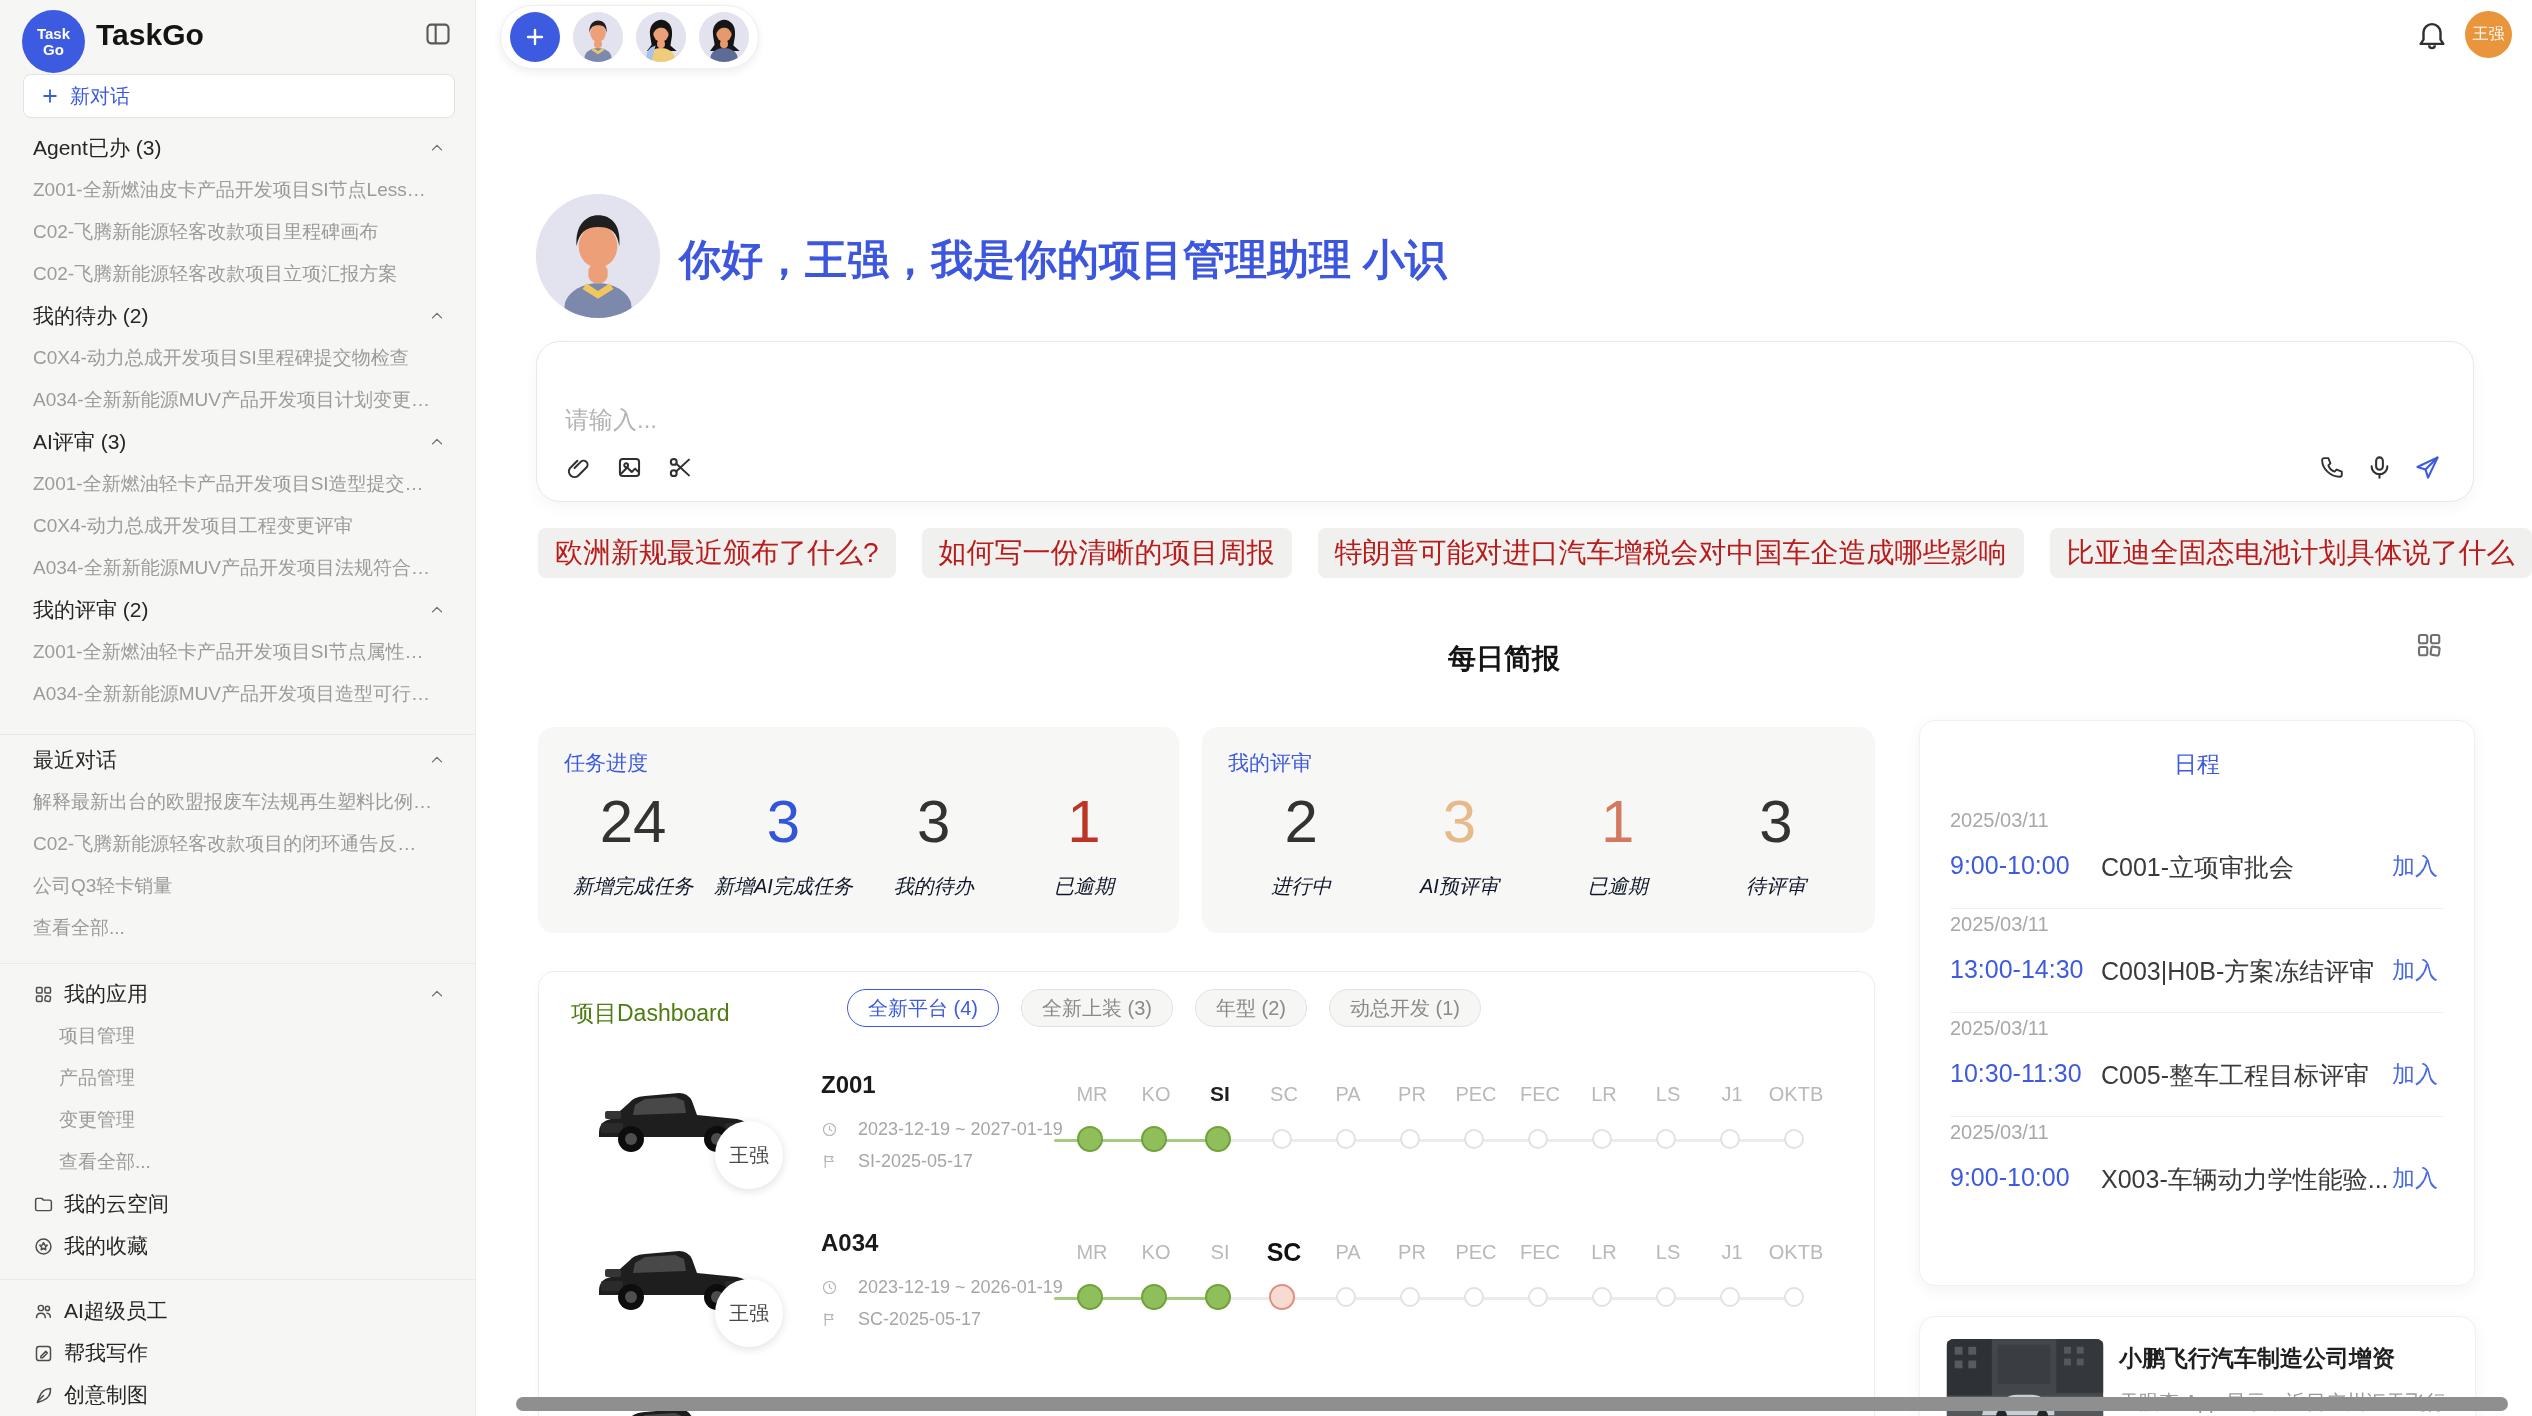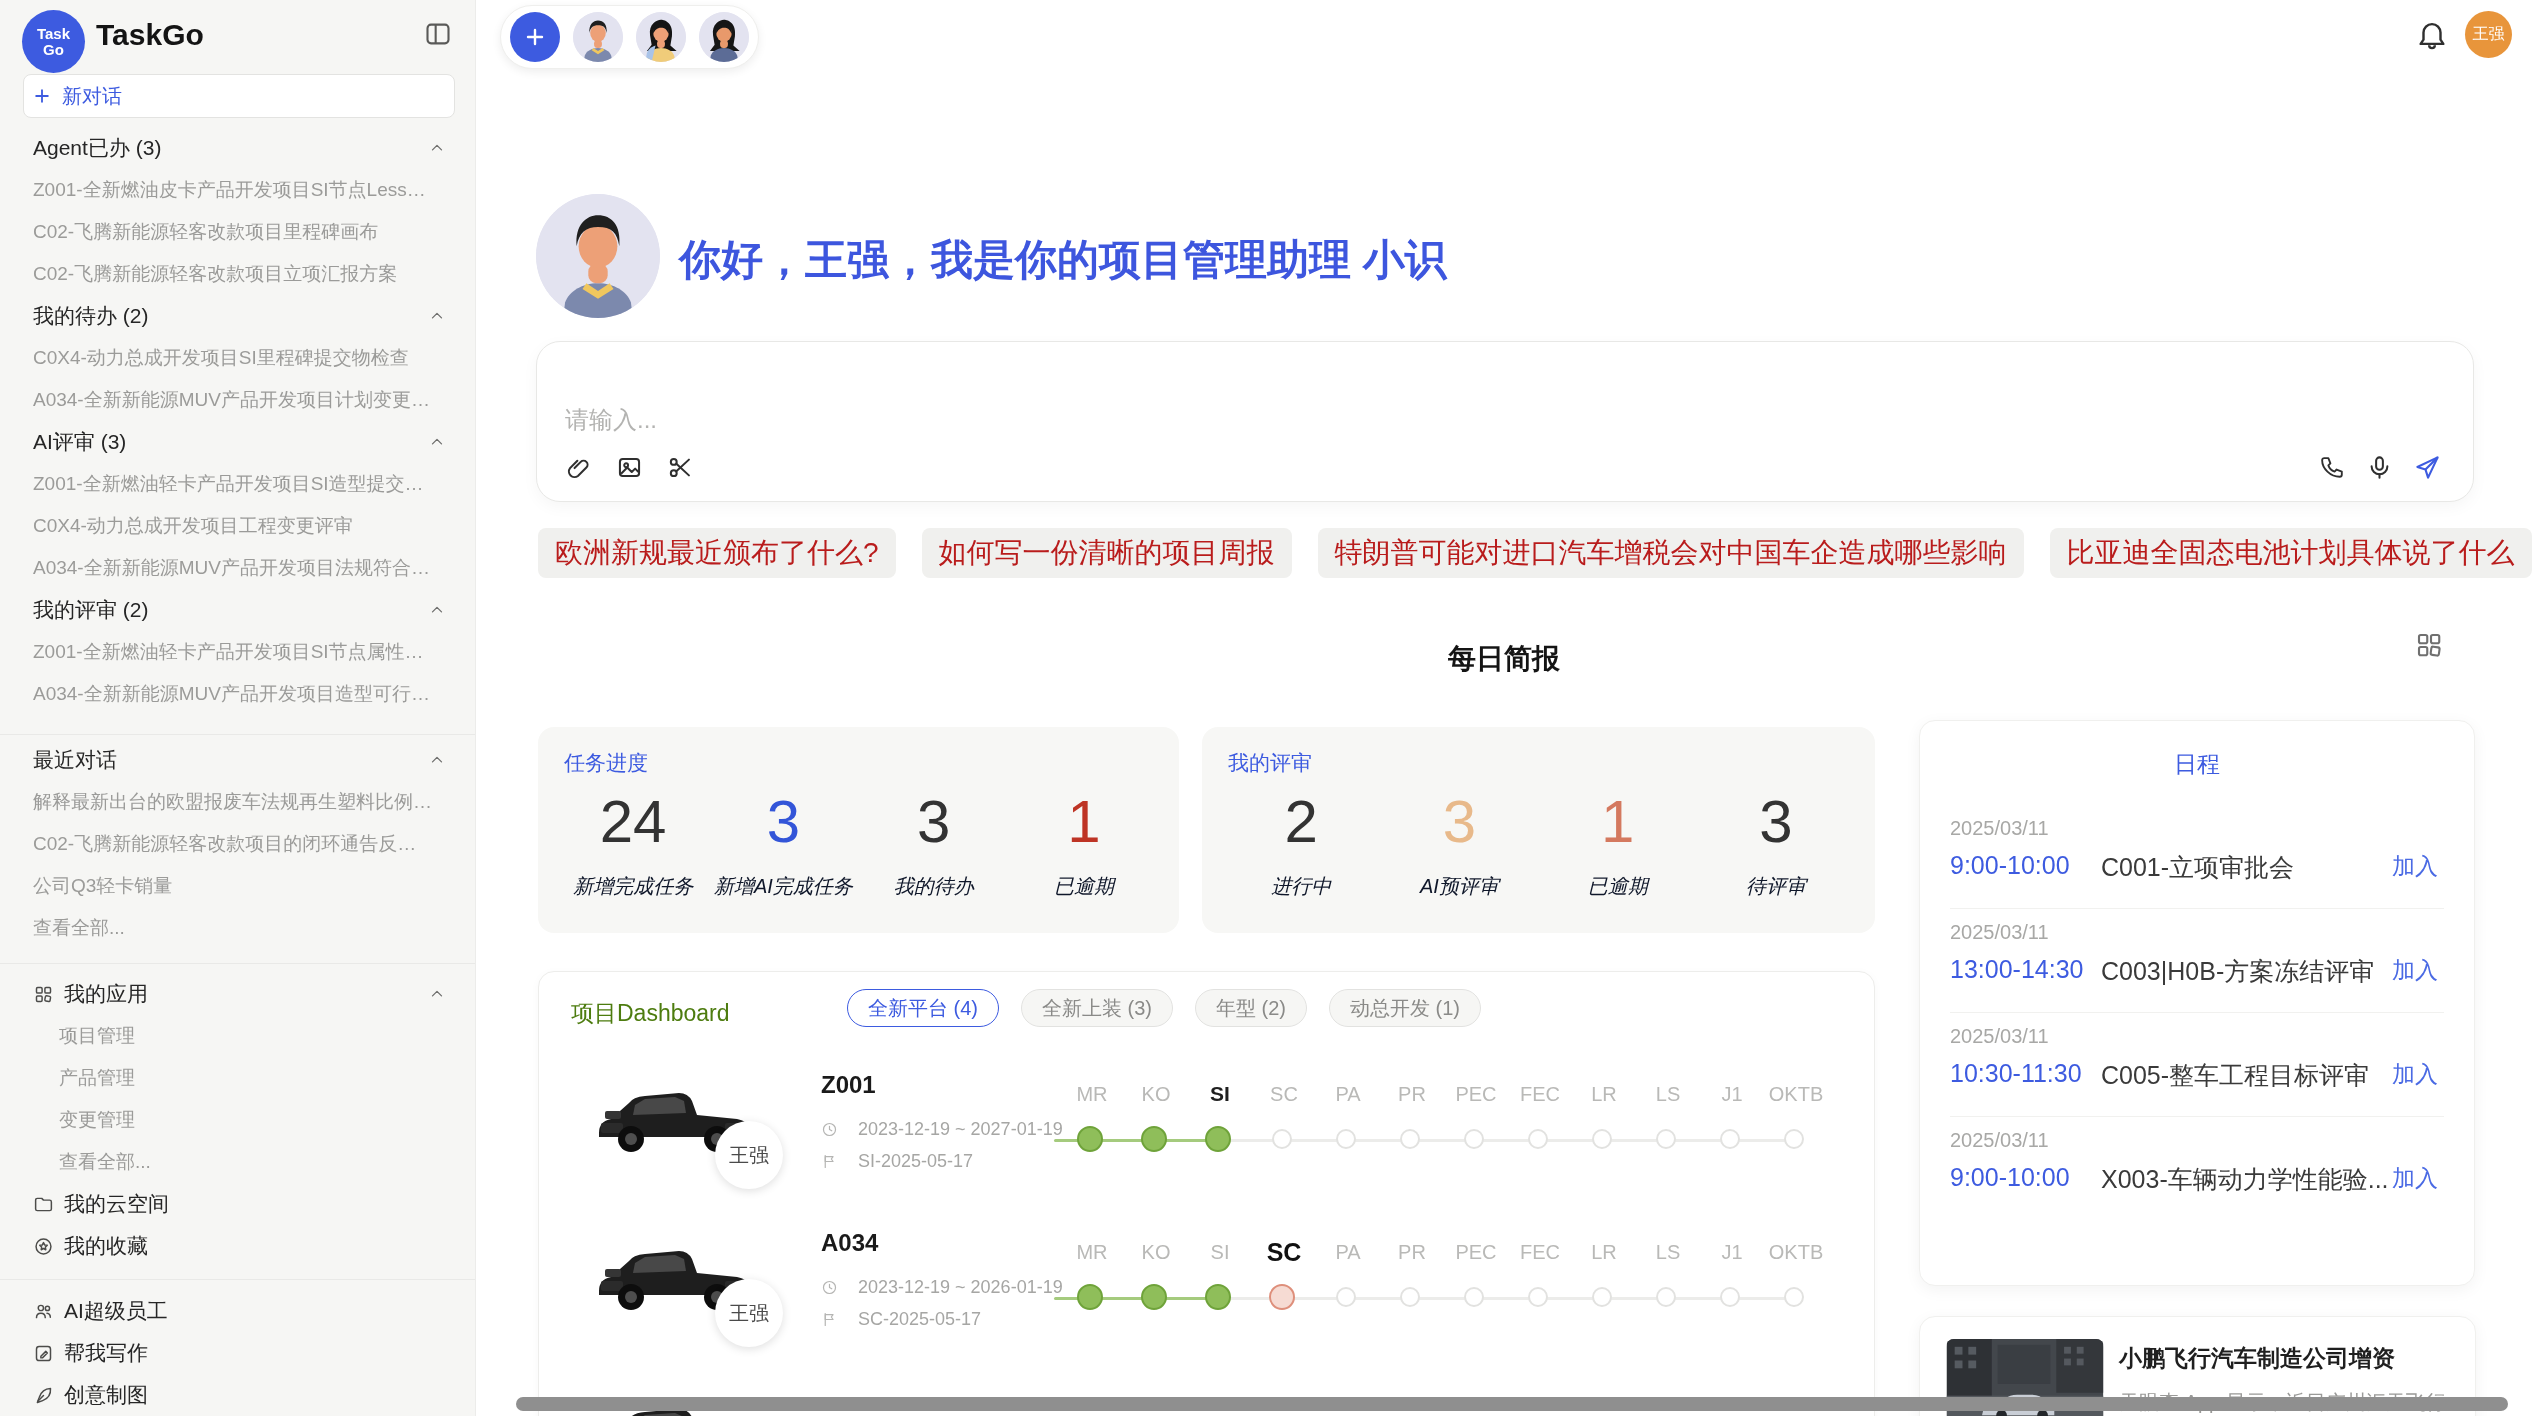--- a/index.html
+++ b/index.html
@@ -10,21 +10,21 @@
   
   .sidebar { position:absolute; left:0; top:0; width:476px; height:1416px;
              background:#f6f6f4; border-right:1px solid #ececea; overflow:hidden; }
   .logo-circle { position:absolute; left:22px; top:10px; width:63px; height:63px; border-radius:50%;
                  background:#3d5be0; color:#fff; display:flex; flex-direction:column;
                  align-items:center; justify-content:center; font-size:15px; font-weight:600; line-height:16px; }
   .app-title { position:absolute; left:96px; top:18px; font-size:30px; font-weight:700; color:#141414; }
   .collapse-btn { position:absolute; left:424px; top:20px; width:28px; height:28px; color:#5a5a58; cursor:pointer; }
   .newchat-btn { position:absolute; left:23px; top:74px; width:432px; height:44px; background:#fff;
                  border:1px solid #e3e3e1; border-radius:8px; display:flex; align-items:center;
-                 gap:10px; padding-left:8px; color:#3d5be0; font-size:20px; cursor:pointer; }
+                 gap:10px; padding-left:16px; color:#3d5be0; font-size:20px; cursor:pointer; }
   .side-flow { position:absolute; left:0; top:127px; width:476px; }
   .srow { height:42px; line-height:42px; position:relative; padding:0 44px 0 33px;
           white-space:nowrap; overflow:hidden; text-overflow:ellipsis; }
   .s-header { font-size:21px; color:#262626; }
   .s-item { font-size:19px; color:#9b9b99; cursor:pointer; }
   .s-chev { position:absolute; right:30px; top:12px; width:18px; height:18px; color:#6e6e6c; }
   .s-divider { height:1px; background:#e9e9e7; }
   .srow.with-icon { padding-left:33px; display:flex; align-items:center; gap:10px;
                     font-size:21px; color:#262626; }
   .srow.with-icon .sicon { width:21px; height:21px; color:#4c4c4a; flex:none; }
@@ -105,21 +105,21 @@
   .ms-dot.todo { width:20px; height:20px; background:#fff; border:2px solid #e2e2e0; }
   .ms-dot.risk { width:26px; height:26px; background:#f6dbd3; border:2px solid #de8f7b; }
 
   
   .sched-card { position:absolute; left:1443px; top:720px; width:556px; height:566px; background:#fff;
                 border:1px solid #f0f0ee; border-radius:16px; box-shadow:0 4px 16px rgba(0,0,0,.05); }
   .sched-title { position:absolute; left:0; top:28px; width:100%; text-align:center; font-size:23px; color:#3d5be0; }
   .sched-list { position:absolute; left:0; top:84px; width:100%; }
   .sched-entry { position:relative; height:104px; margin:0 30px; border-bottom:1px solid #f1f1ef; }
   .sched-entry:last-child { border-bottom:none; }
-  .se-date { position:absolute; left:0; top:12px; font-size:20px; color:#a8a8a6; }
+  .se-date { position:absolute; left:0; top:4px; font-size:20px; color:#a8a8a6; }
   .se-time { position:absolute; left:0; top:46px; font-size:25px; color:#3d5be0; }
   .se-title { position:absolute; left:151px; top:46px; font-size:25px; color:#3a3a3a; white-space:nowrap; }
   .se-join { position:absolute; right:6px; top:46px; font-size:23px; color:#4a6ae4; cursor:pointer; }
   .sched-footer { position:absolute; left:0; top:508px; width:100%; text-align:center;
                   font-size:23px; color:#3d5be0; cursor:pointer; }
 
   
   .news-card { position:absolute; left:1443px; top:1316px; width:557px; height:160px; background:#fff;
                border:1px solid #f0f0ee; border-radius:16px; box-shadow:0 4px 16px rgba(0,0,0,.05); overflow:hidden; }
   .news-img { position:absolute; left:26px; top:22px; width:158px; height:84px; border-radius:8px; overflow:hidden; }

